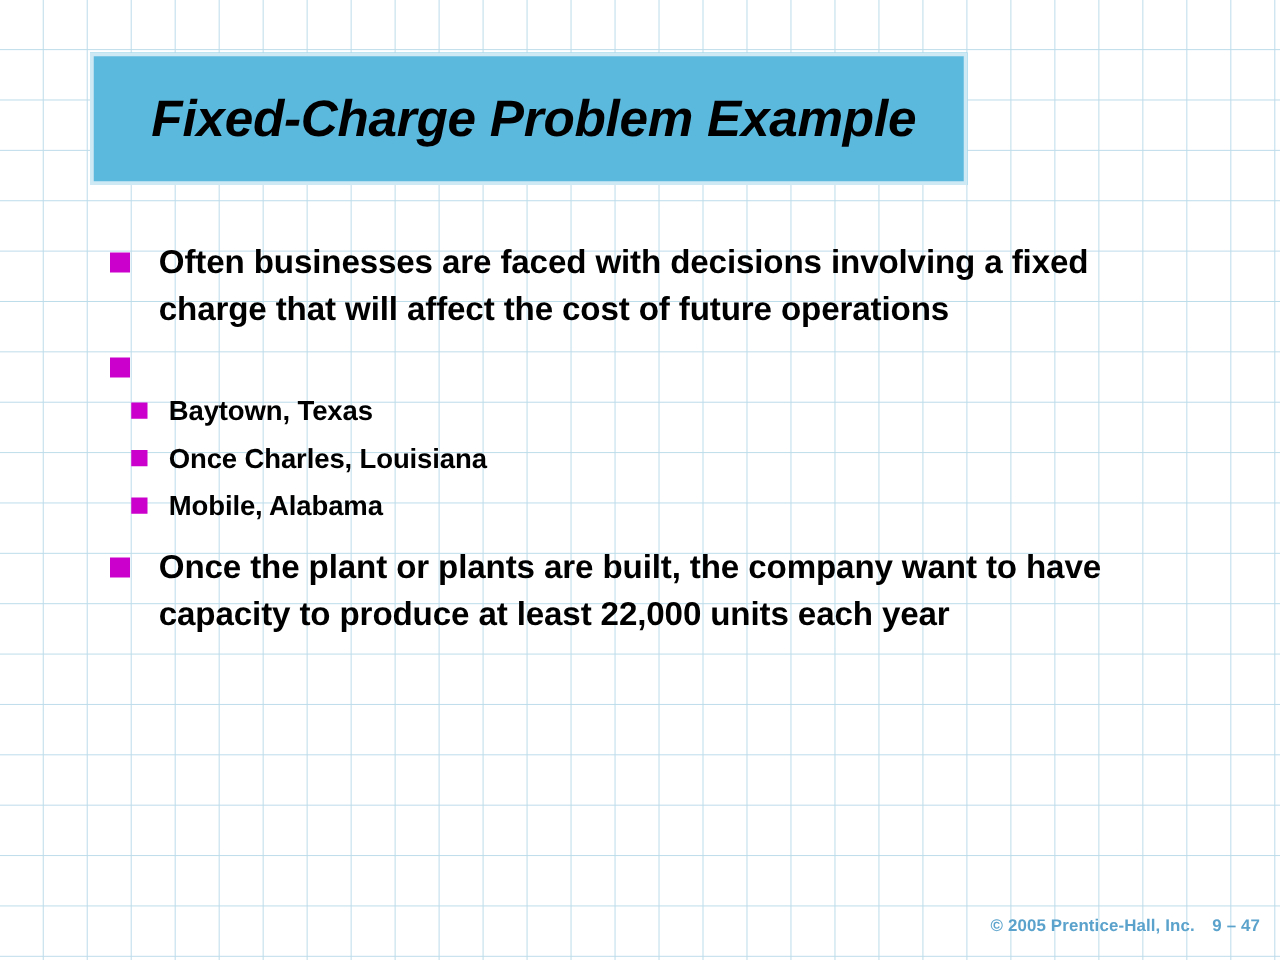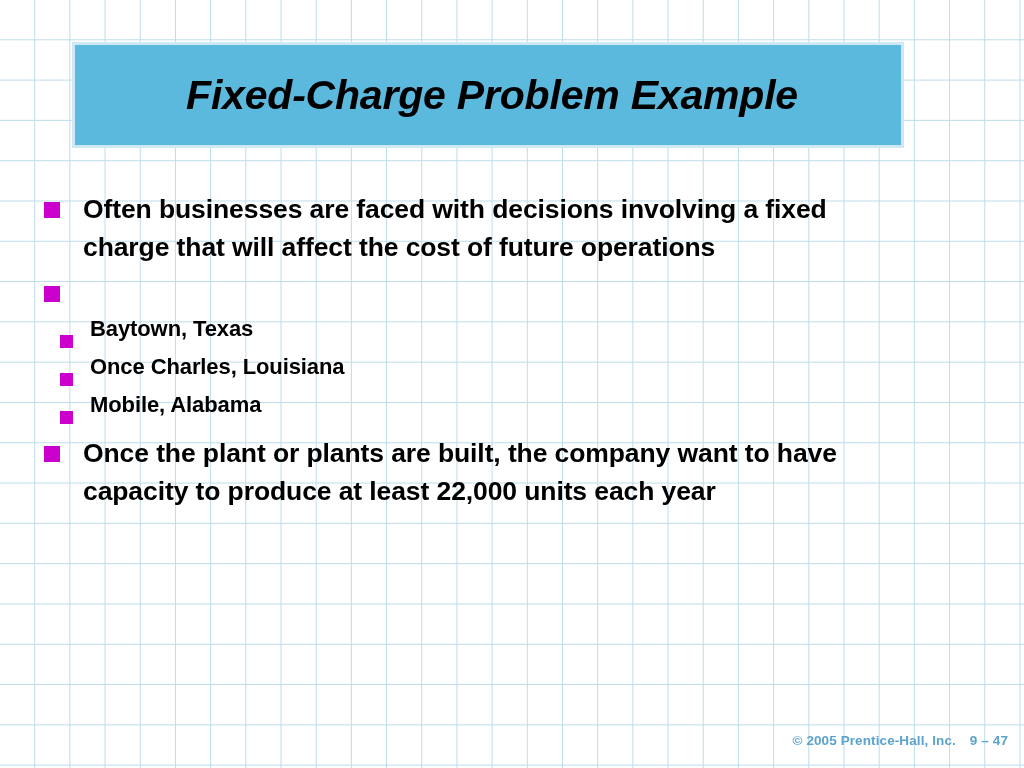--- a/index.html
+++ b/index.html
@@ -25,21 +25,21 @@
     background-size: 35.2px 40.3px;
     background-position: -1px -1px;
     overflow: hidden;
   }
 
   
   #title-banner {
     position: absolute;
     left: 72px;
     top: 42px;
-    width: 832px;
+    width: 702px;
     height: 106px;
     background-color: #5cb9de;
     border: 3px solid #cfe9f4;
     box-sizing: border-box;
     display: flex;
     align-items: center;
     justify-content: center;
   }
   #title-text {
     font-size: 41px;
@@ -61,21 +61,21 @@
   }
 
   .bullet-row {
     position: relative;
     display: flex;
     align-items: flex-start;
   }
 
   
   .level1 {
-    padding-left: 44px;
+    padding-left: 88px;
     margin-bottom: 2px;
   }
   .level1 .marker {
     width: 16px;
     height: 16px;
     background-color: #cc00cc;
     flex: 0 0 16px;
     margin-top: 12px;
     margin-right: 23px;
   }
@@ -83,23 +83,22 @@
     font-size: 26.5px;
     font-weight: bold;
     color: #000000;
     line-height: 38px;
     max-width: 800px;
     letter-spacing: -0.1px;
   }
 
   
   .level2 {
-    padding-left: 60px;
+    padding-left: 105px;
     margin-bottom: 0px;
-    align-items: flex-end;
   }
   .level2 .marker {
     width: 13px;
     height: 13px;
     background-color: #cc00cc;
     flex: 0 0 13px;
     margin-top: 12px;
     margin-right: 17px;
   }
   .level2 .btext {

